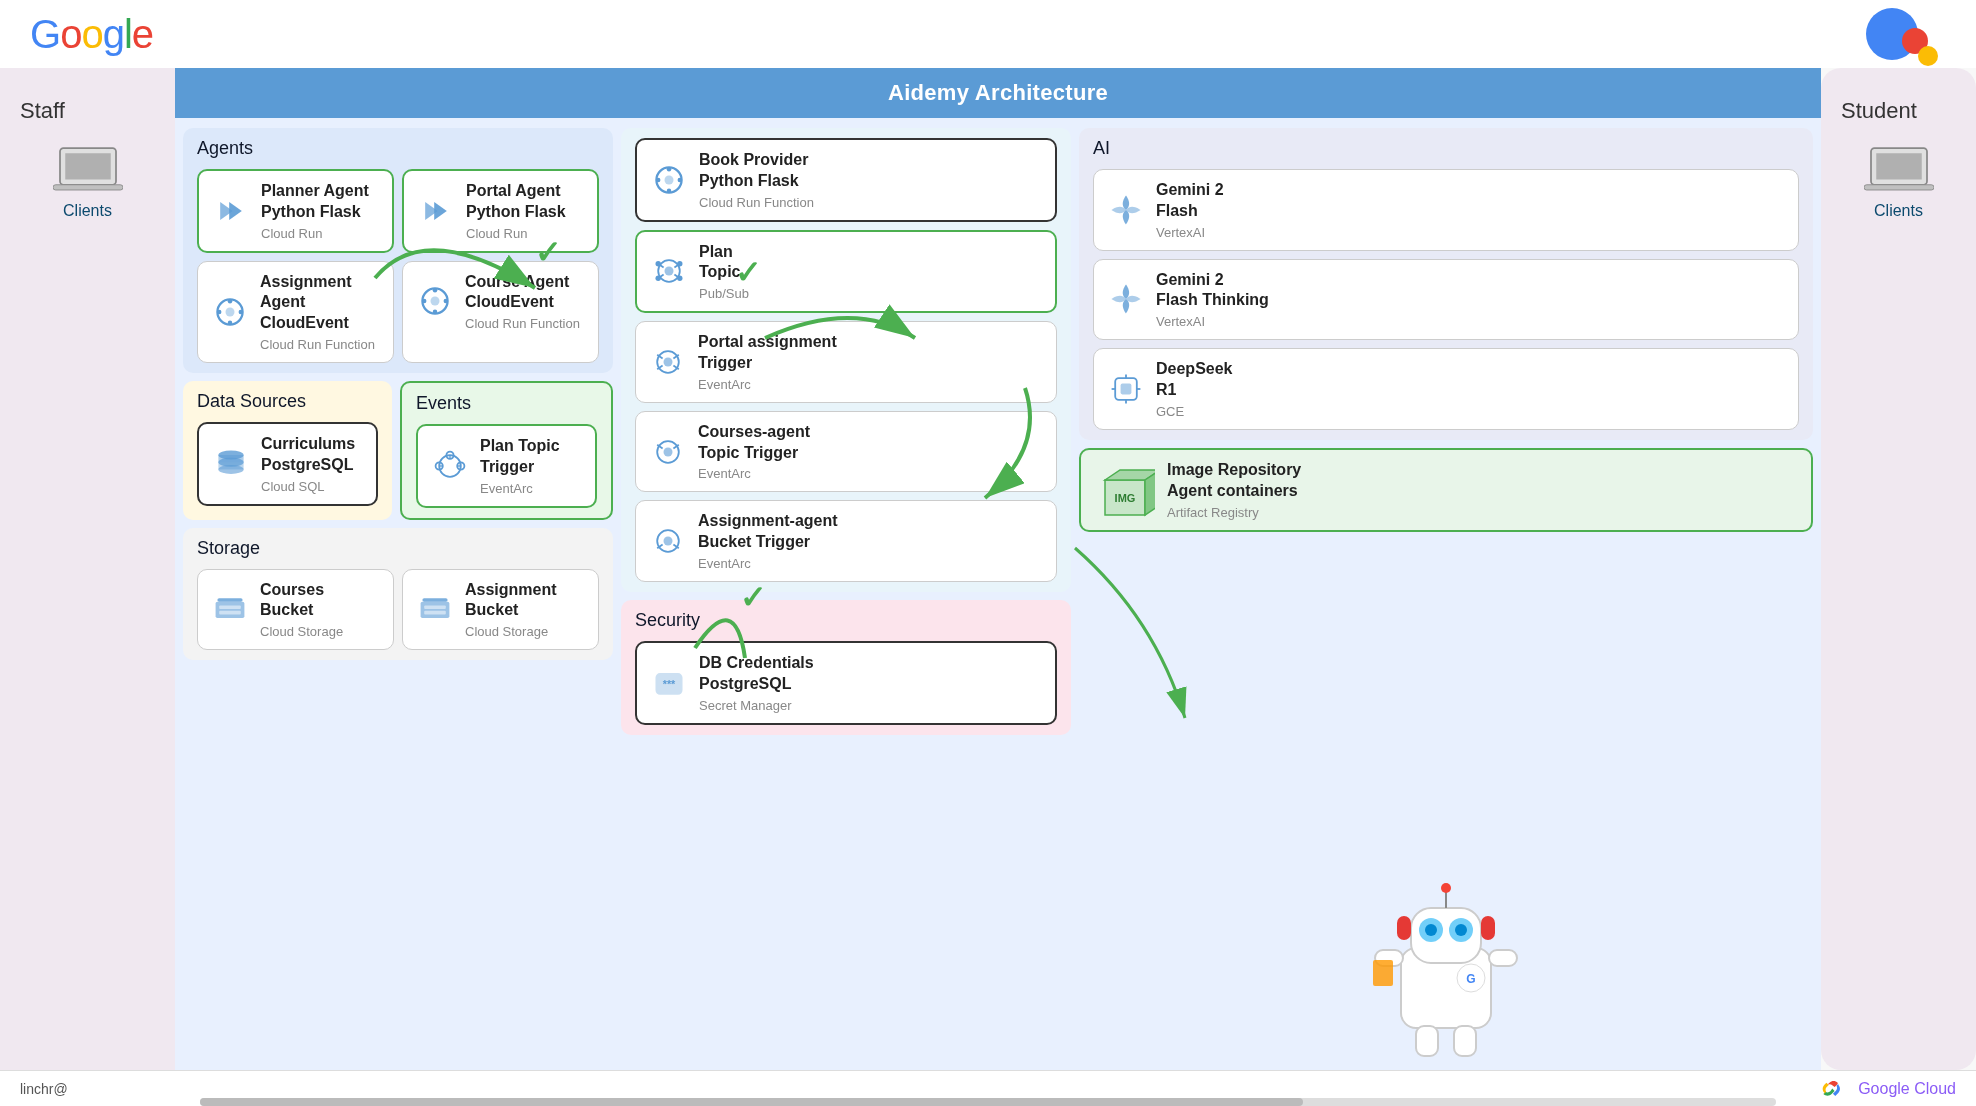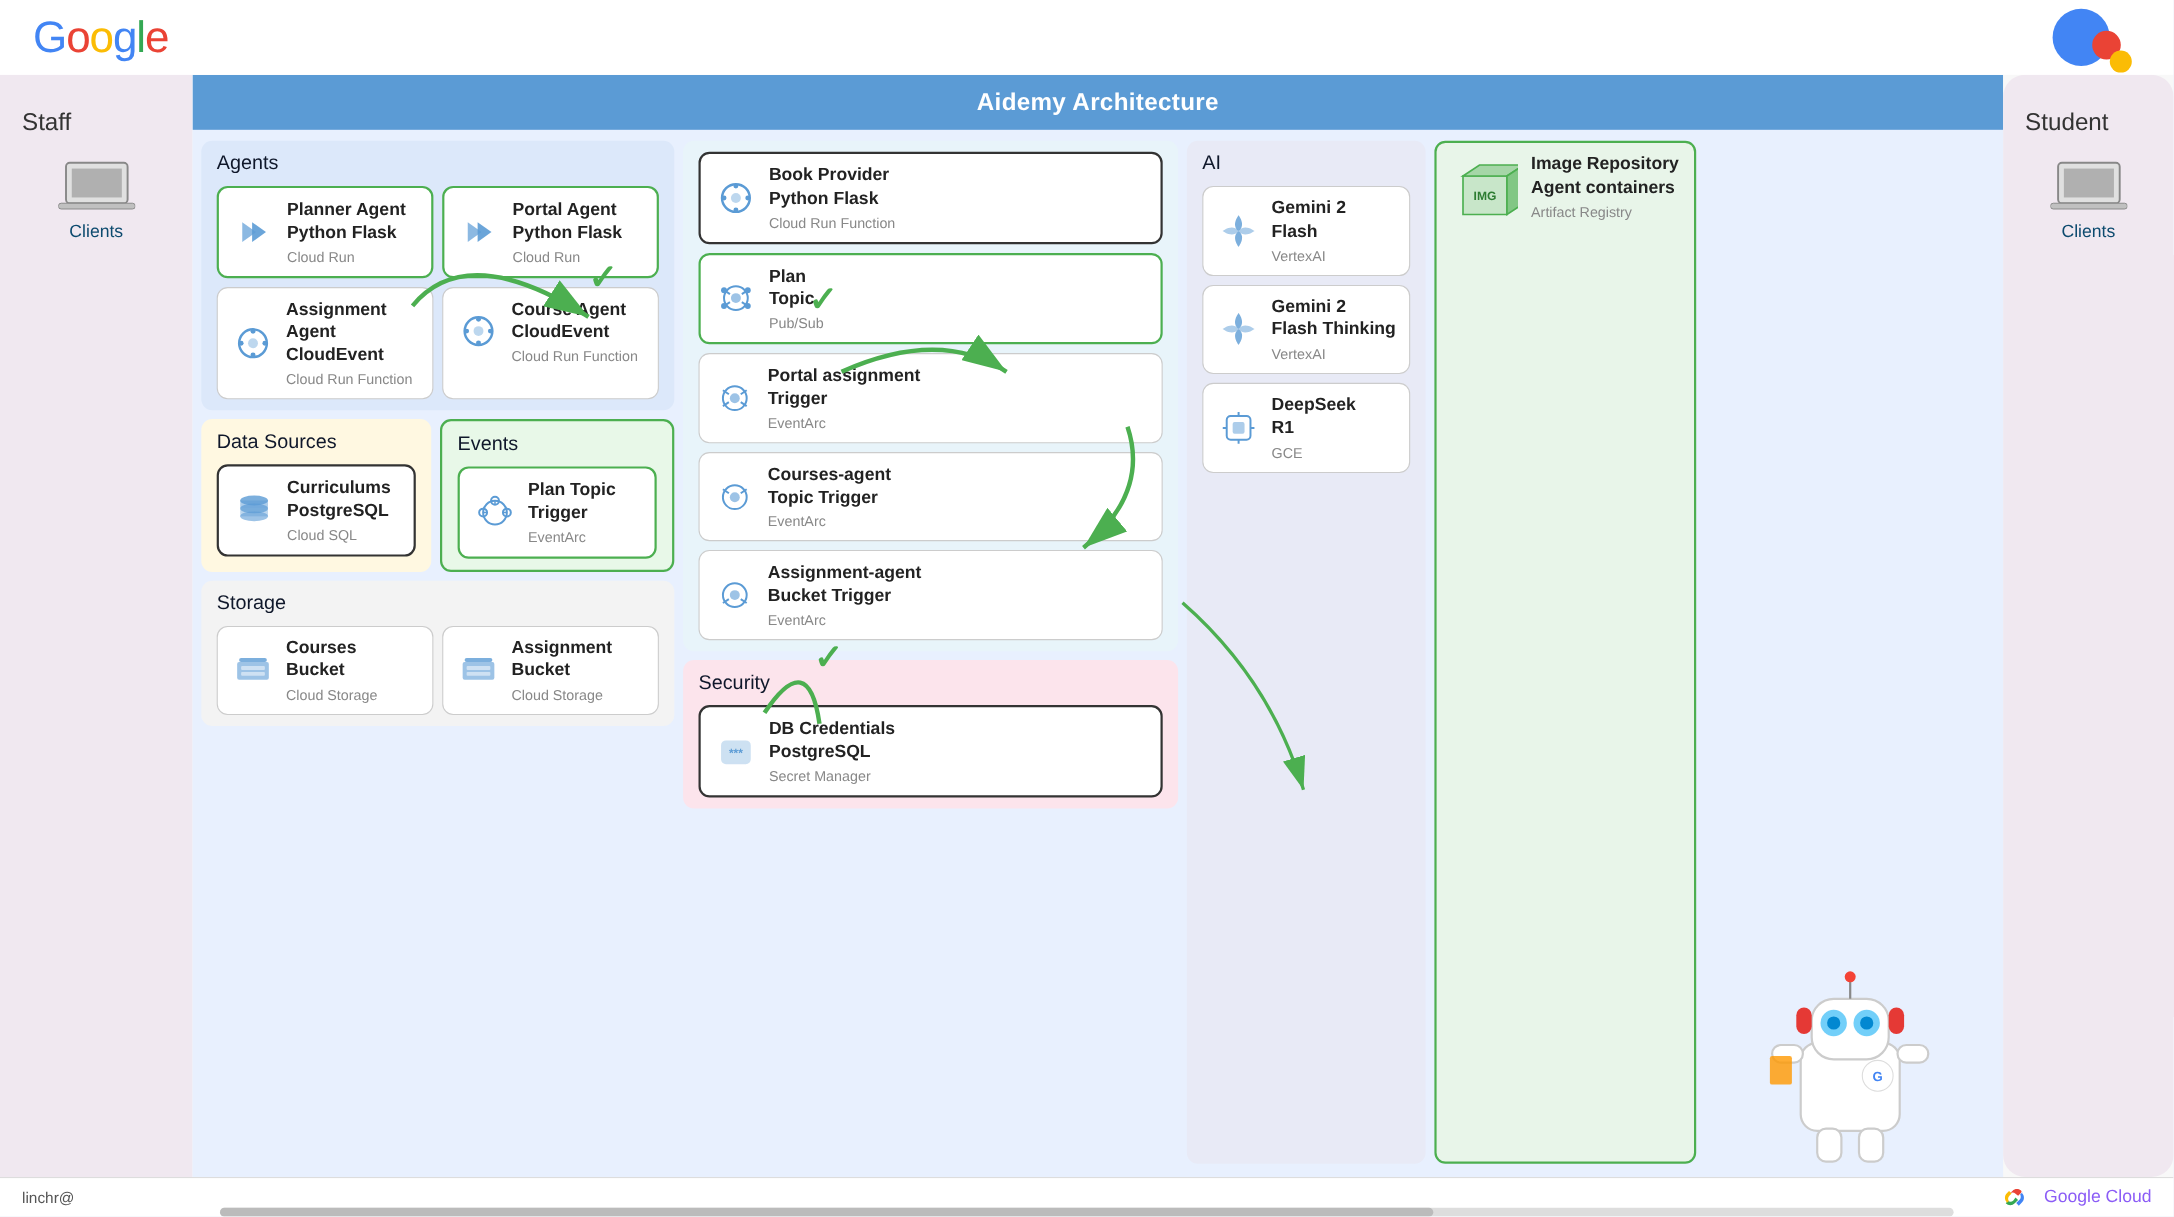--- a/index.html
+++ b/index.html
@@ -544,21 +544,21 @@
               <div class="comp-text-group">
                 <span class="comp-name">DB Credentials<br>PostgreSQL</span>
                 <span class="comp-sub">Secret Manager</span>
               </div>
             </div>
           </div>
         </div>
 
       </div>
 
-      <div style="display:flex;flex-direction:row;gap:8px;flex:1;">
+      <div style="display:flex;flex-direction:column;gap:8px;flex:1;">
 
         <div class="section-box ai-box" style="flex:0 0 auto;">
           <div class="section-label">AI</div>
           <div style="display:flex;flex-direction:column;gap:8px;">
 
             <div class="comp-card">
               <div class="comp-card-inner">
                 <div class="comp-icon">
                   <svg viewBox="0 0 40 40" width="36" height="36">
                     <path d="M20 4 C20 4 28 14 20 20 C28 26 20 36 20 36 C20 36 12 26 20 20 C12 14 20 4 20 4Z" fill="#5b9bd5" opacity="0.8"></path>

